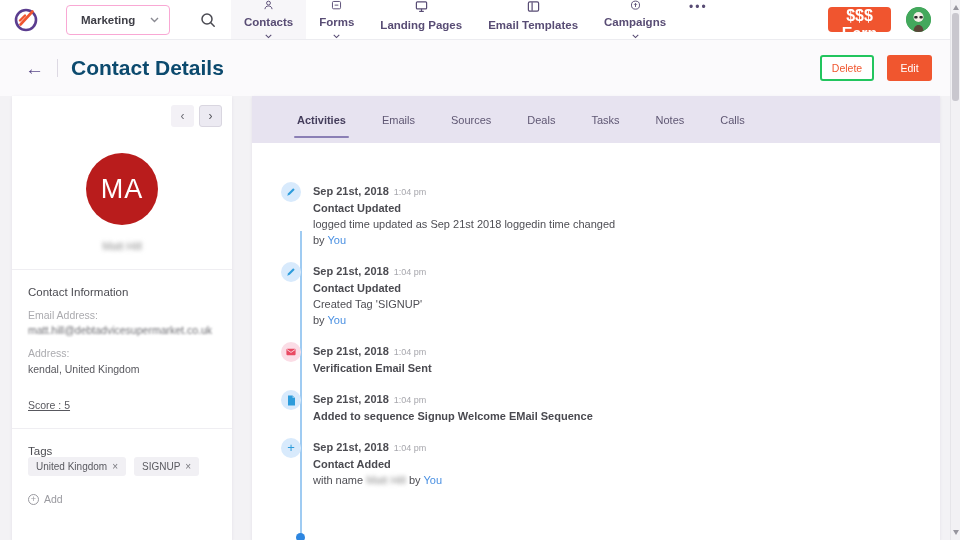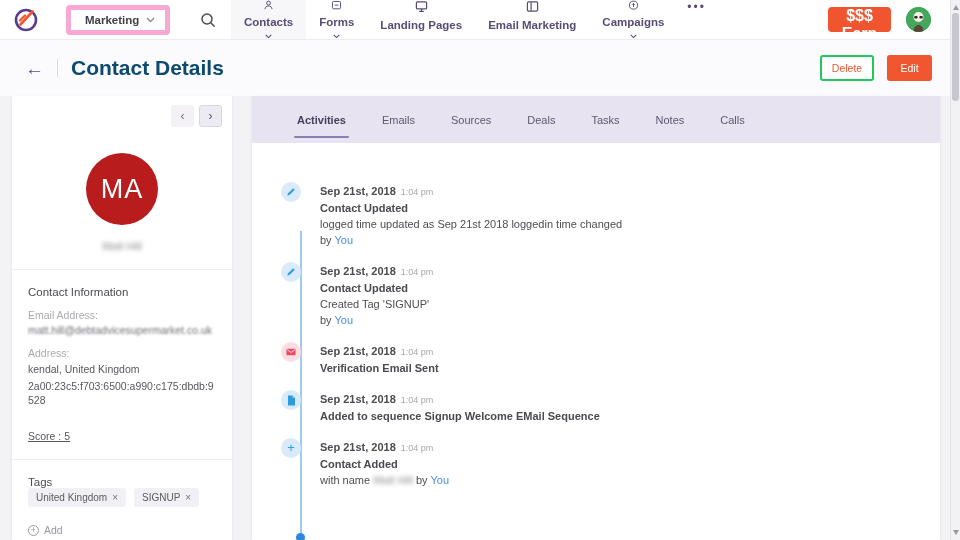--- a/index.html
+++ b/index.html
@@ -3,21 +3,21 @@
 <meta charset="utf-8">
 <style>
   * { margin:0; padding:0; box-sizing:border-box; }
   html,body { width:960px; height:540px; overflow:hidden; }
   body { font-family:"Liberation Sans", sans-serif; background:#f3f2f5; position:relative; }
 
   
   .topbar { position:absolute; top:0; left:0; right:0; height:40px; background:#fff;
             border-bottom:1px solid #ececf0; display:flex; align-items:center; padding-right:29px; z-index:5; }
   .logo { margin-left:13px; width:26px; height:26px; flex-shrink:0; }
-  .workspace-btn { margin-left:27px; width:104px; height:30px; border:5px solid #f9a8d4; border-radius:4px;
+  .workspace-btn { margin-left:27px; width:104px; height:30px; border:1px solid #f9a8d4; border-radius:4px;
                    background:#fff; display:flex; align-items:center; justify-content:space-between;
                    padding:0 10px 0 14px; cursor:pointer; }
   .workspace-btn .ws-label { font-size:11.5px; font-weight:bold; color:#3e3e46; }
   .search-btn { margin-left:23px; width:30px; display:flex; justify-content:center; cursor:pointer; }
   .nav { display:flex; align-items:stretch; height:100%; margin-left:8px; }
   .nav-item { display:flex; align-items:center; gap:6px; padding:0 13px; font-size:11.5px;
               font-weight:bold; color:#584c74; cursor:pointer; white-space:nowrap;flex-direction:column; }
   .nav-item.active { background:#f7f6f9; }
   .more-dots { font-size:12px; letter-spacing:2px; color:#584c74; padding:0 10px; cursor:pointer; }
   .earn-btn { margin-left:auto; width:63px; height:25px; background:#f0552f; border:none; border-radius:4px;
@@ -73,21 +73,21 @@
                        background:#8b7fb5; border-radius:1px; }
 
   .timeline { position:relative; padding:41px 24px 0 29px; }
   .tl-line { position:absolute; left:48px; top:88px; height:306px; width:2px; background:#9fcbf2; }
   .tl-enddot { position:absolute; left:44px; top:390px; width:9px; height:9px; border-radius:50%; background:#2e86e0; }
   .tl-item { display:flex; margin-bottom:17px; position:relative; z-index:1; }
   .tl-icon { width:20px; height:20px; border-radius:50%; background:#d8eafc; flex-shrink:0;
              display:flex; align-items:center; justify-content:center; margin-top:-2px; }
   .tl-icon.pink { background:#fbdde6; }
   .plus-glyph { color:#2d9cdb; font-size:13px; line-height:1; margin-top:-1px; }
-  .tl-content { margin-left:19px; }
+  .tl-content { margin-left:12px; }
   .tl-date { font-size:11px; font-weight:bold; color:#4c4c52; line-height:14px; }
   .tl-time { font-size:9px; color:#a7a7ad; margin-left:5px; font-weight:normal; }
   .tl-title { font-size:11px; font-weight:bold; color:#4a4a50; margin-top:2px; line-height:14px; }
   .tl-text { font-size:11px; color:#4e4e54; margin-top:2px; line-height:14px; }
   .tl-by { font-size:11px; color:#4e4e54; margin-top:2px; line-height:14px; }
   .link { color:#4a90e2; text-decoration:none; cursor:pointer; }
   .blur-name { filter:blur(2px); color:#8f8f8f; }
 
   
   .scrollbar { position:absolute; top:0; right:0; width:10px; height:540px; background:#f2f1f4;
@@ -151,21 +151,21 @@
         <line x1="7" y1="9.5" x2="7" y2="12" stroke="#584c74" stroke-width="1.3"></line>
         <line x1="4.5" y1="12.3" x2="9.5" y2="12.3" stroke="#584c74" stroke-width="1.3"></line>
       </svg>
       <span>Landing Pages</span>
     </div>
     <div class="nav-item">
       <svg width="13" height="13" viewBox="0 0 14 14">
         <rect x="1.5" y="2" width="11" height="10" rx="1.5" fill="none" stroke="#584c74" stroke-width="1.3"></rect>
         <line x1="5.5" y1="2.5" x2="5.5" y2="11.5" stroke="#584c74" stroke-width="1.3"></line>
       </svg>
-      <span>Email Marketing</span>
+      <span>Email Templates</span>
     </div>
     <div class="nav-item">
       <svg width="13" height="13" viewBox="0 0 14 14">
         <circle cx="7" cy="7" r="5.5" fill="none" stroke="#584c74" stroke-width="1.3"></circle>
         <path d="M7 9.5 L7 4.8 M5.2 6.4 L7 4.6 L8.8 6.4" fill="none" stroke="#584c74" stroke-width="1.3"></path>
       </svg>
       <span>Campaigns</span>
       <svg width="9" height="6" viewBox="0 0 9 6">
         <polyline points="1,1 4.5,4.5 8,1" fill="none" stroke="#584c74" stroke-width="1.4"></polyline>
       </svg>
@@ -208,21 +208,20 @@
   </div>
 
   <div class="side-divider"></div>
 
   <div class="side-section">
     <div class="sec-heading">Contact Information</div>
     <div class="fld-label">Email Address:</div>
     <div class="fld-email">matt.hill@debtadvicesupermarket.co.uk</div>
     <div class="fld-label">Address:</div>
     <div class="fld-line">kendal, United Kingdom</div>
-    <div class="fld-line">2a00:23c5:f703:6500:a990:c175:dbdb:9528</div>
     <div class="score-line">Score : 5</div>
   </div>
 
   <div class="side-divider"></div>
 
   <div class="side-section">
     <div class="sec-heading">Tags</div>
     <div class="chip-row">
       <span class="chip">
         <span>United Kingdom</span>

